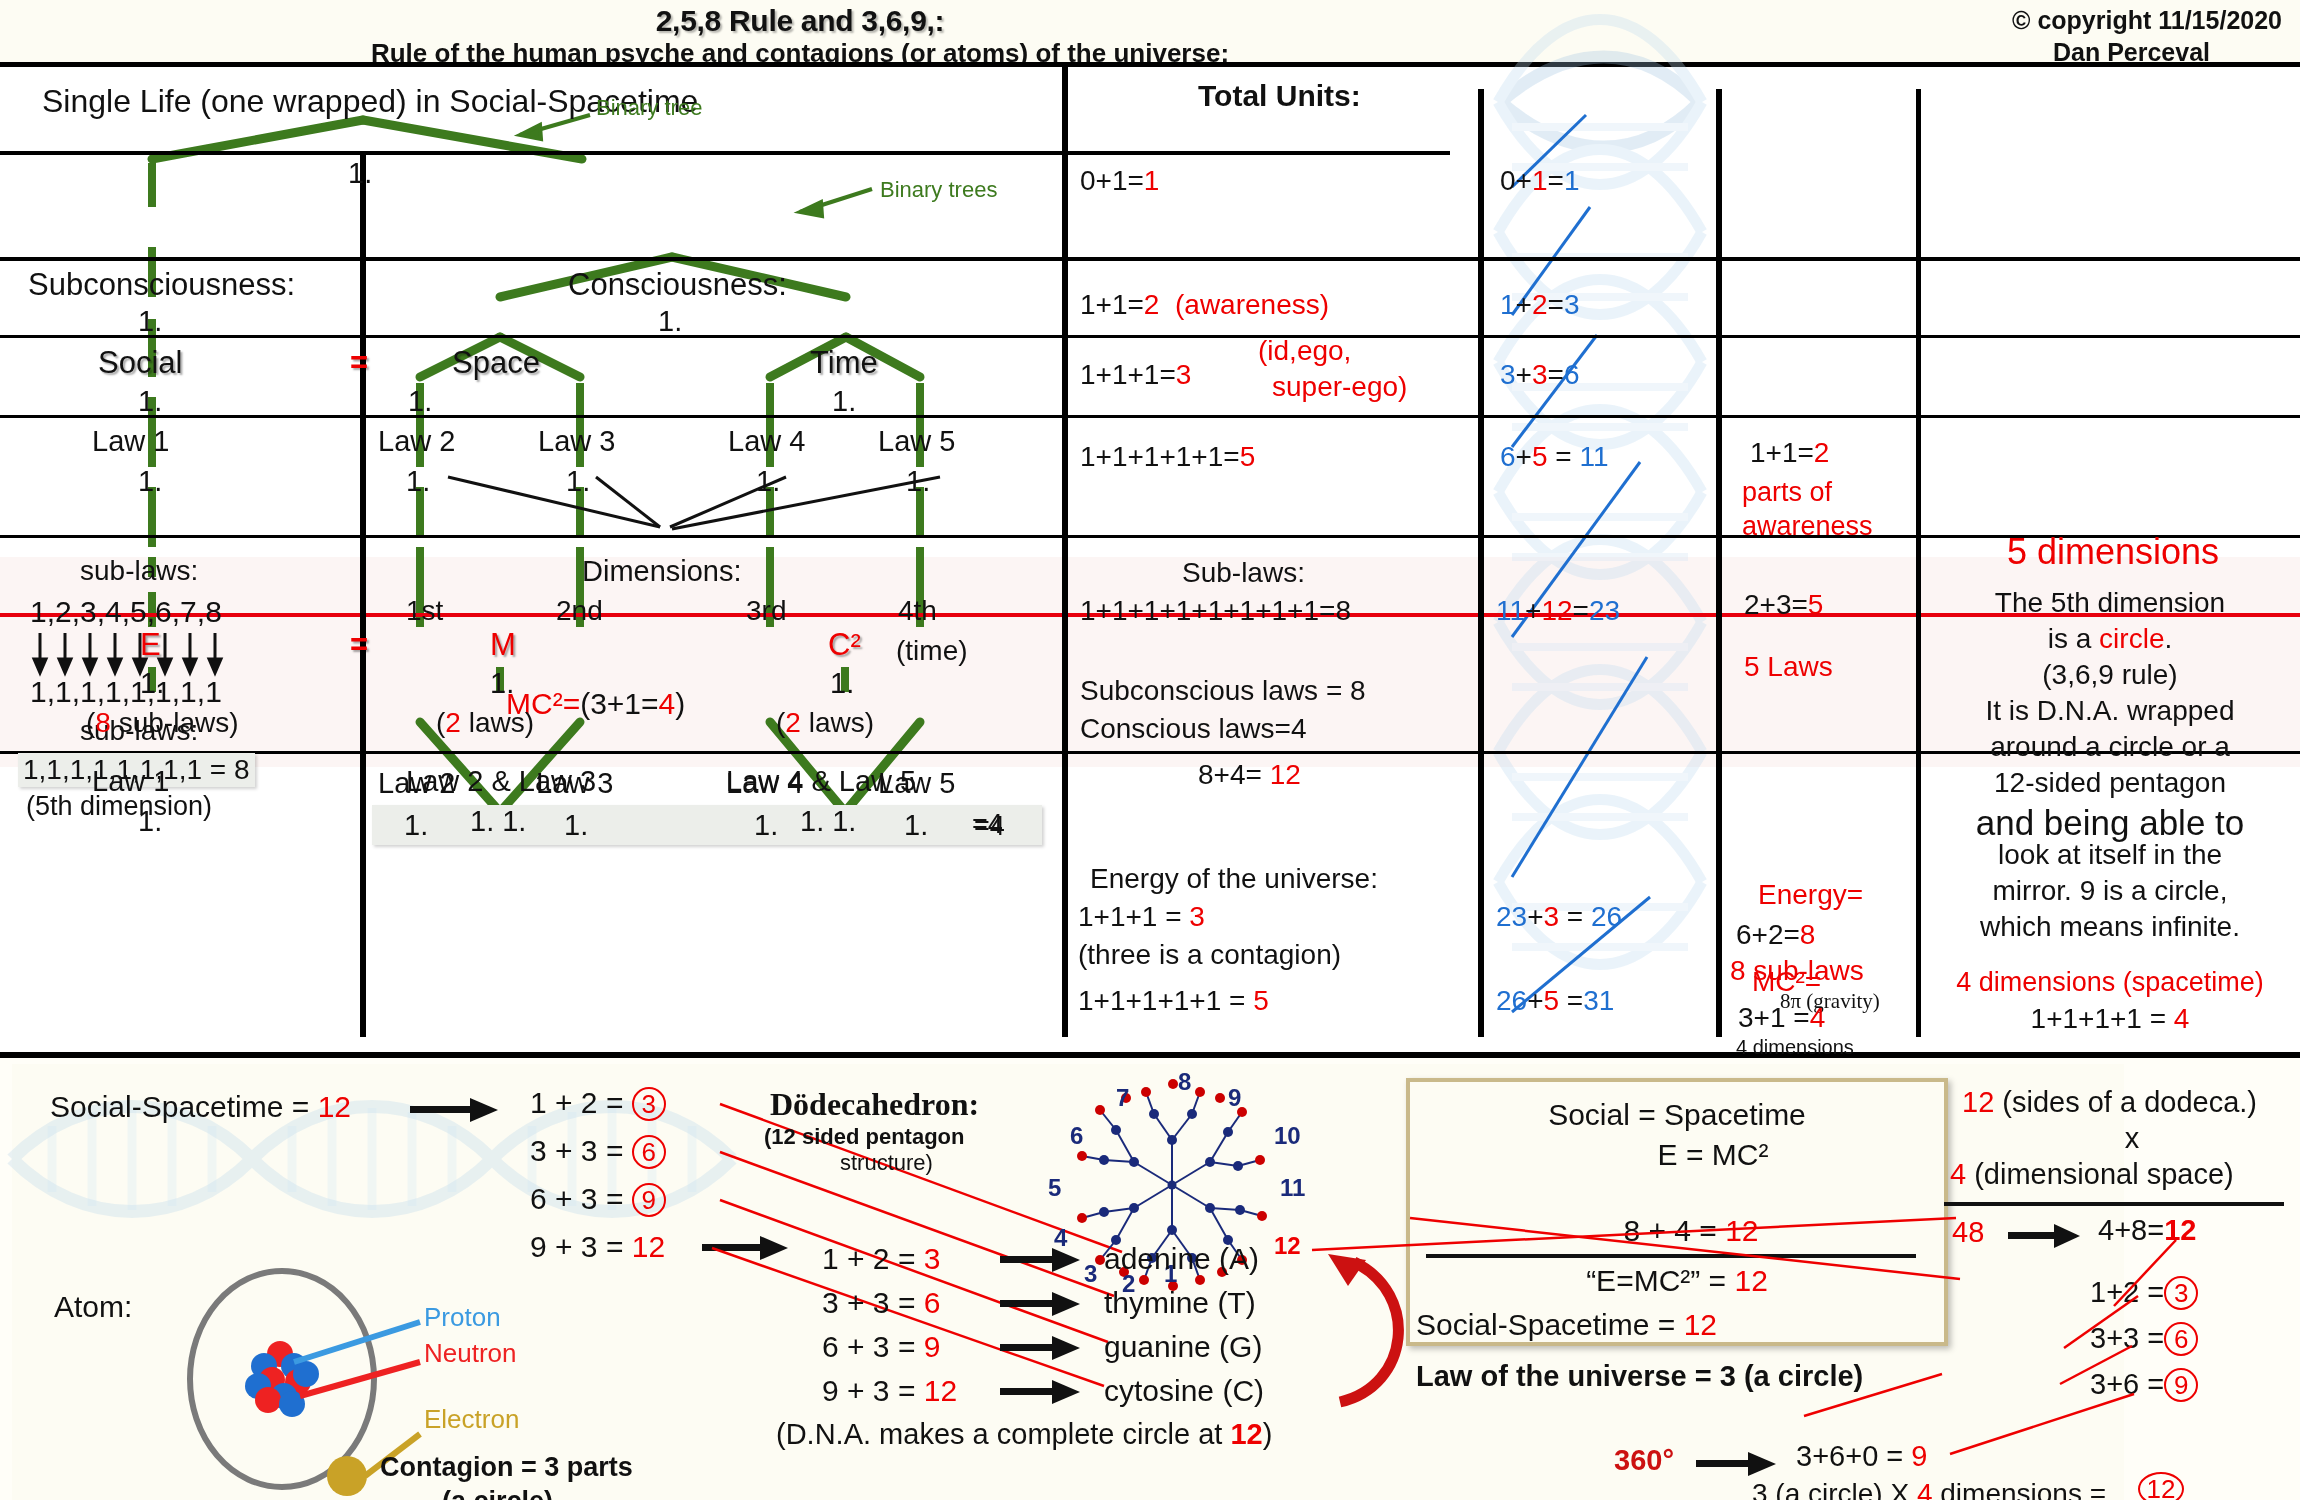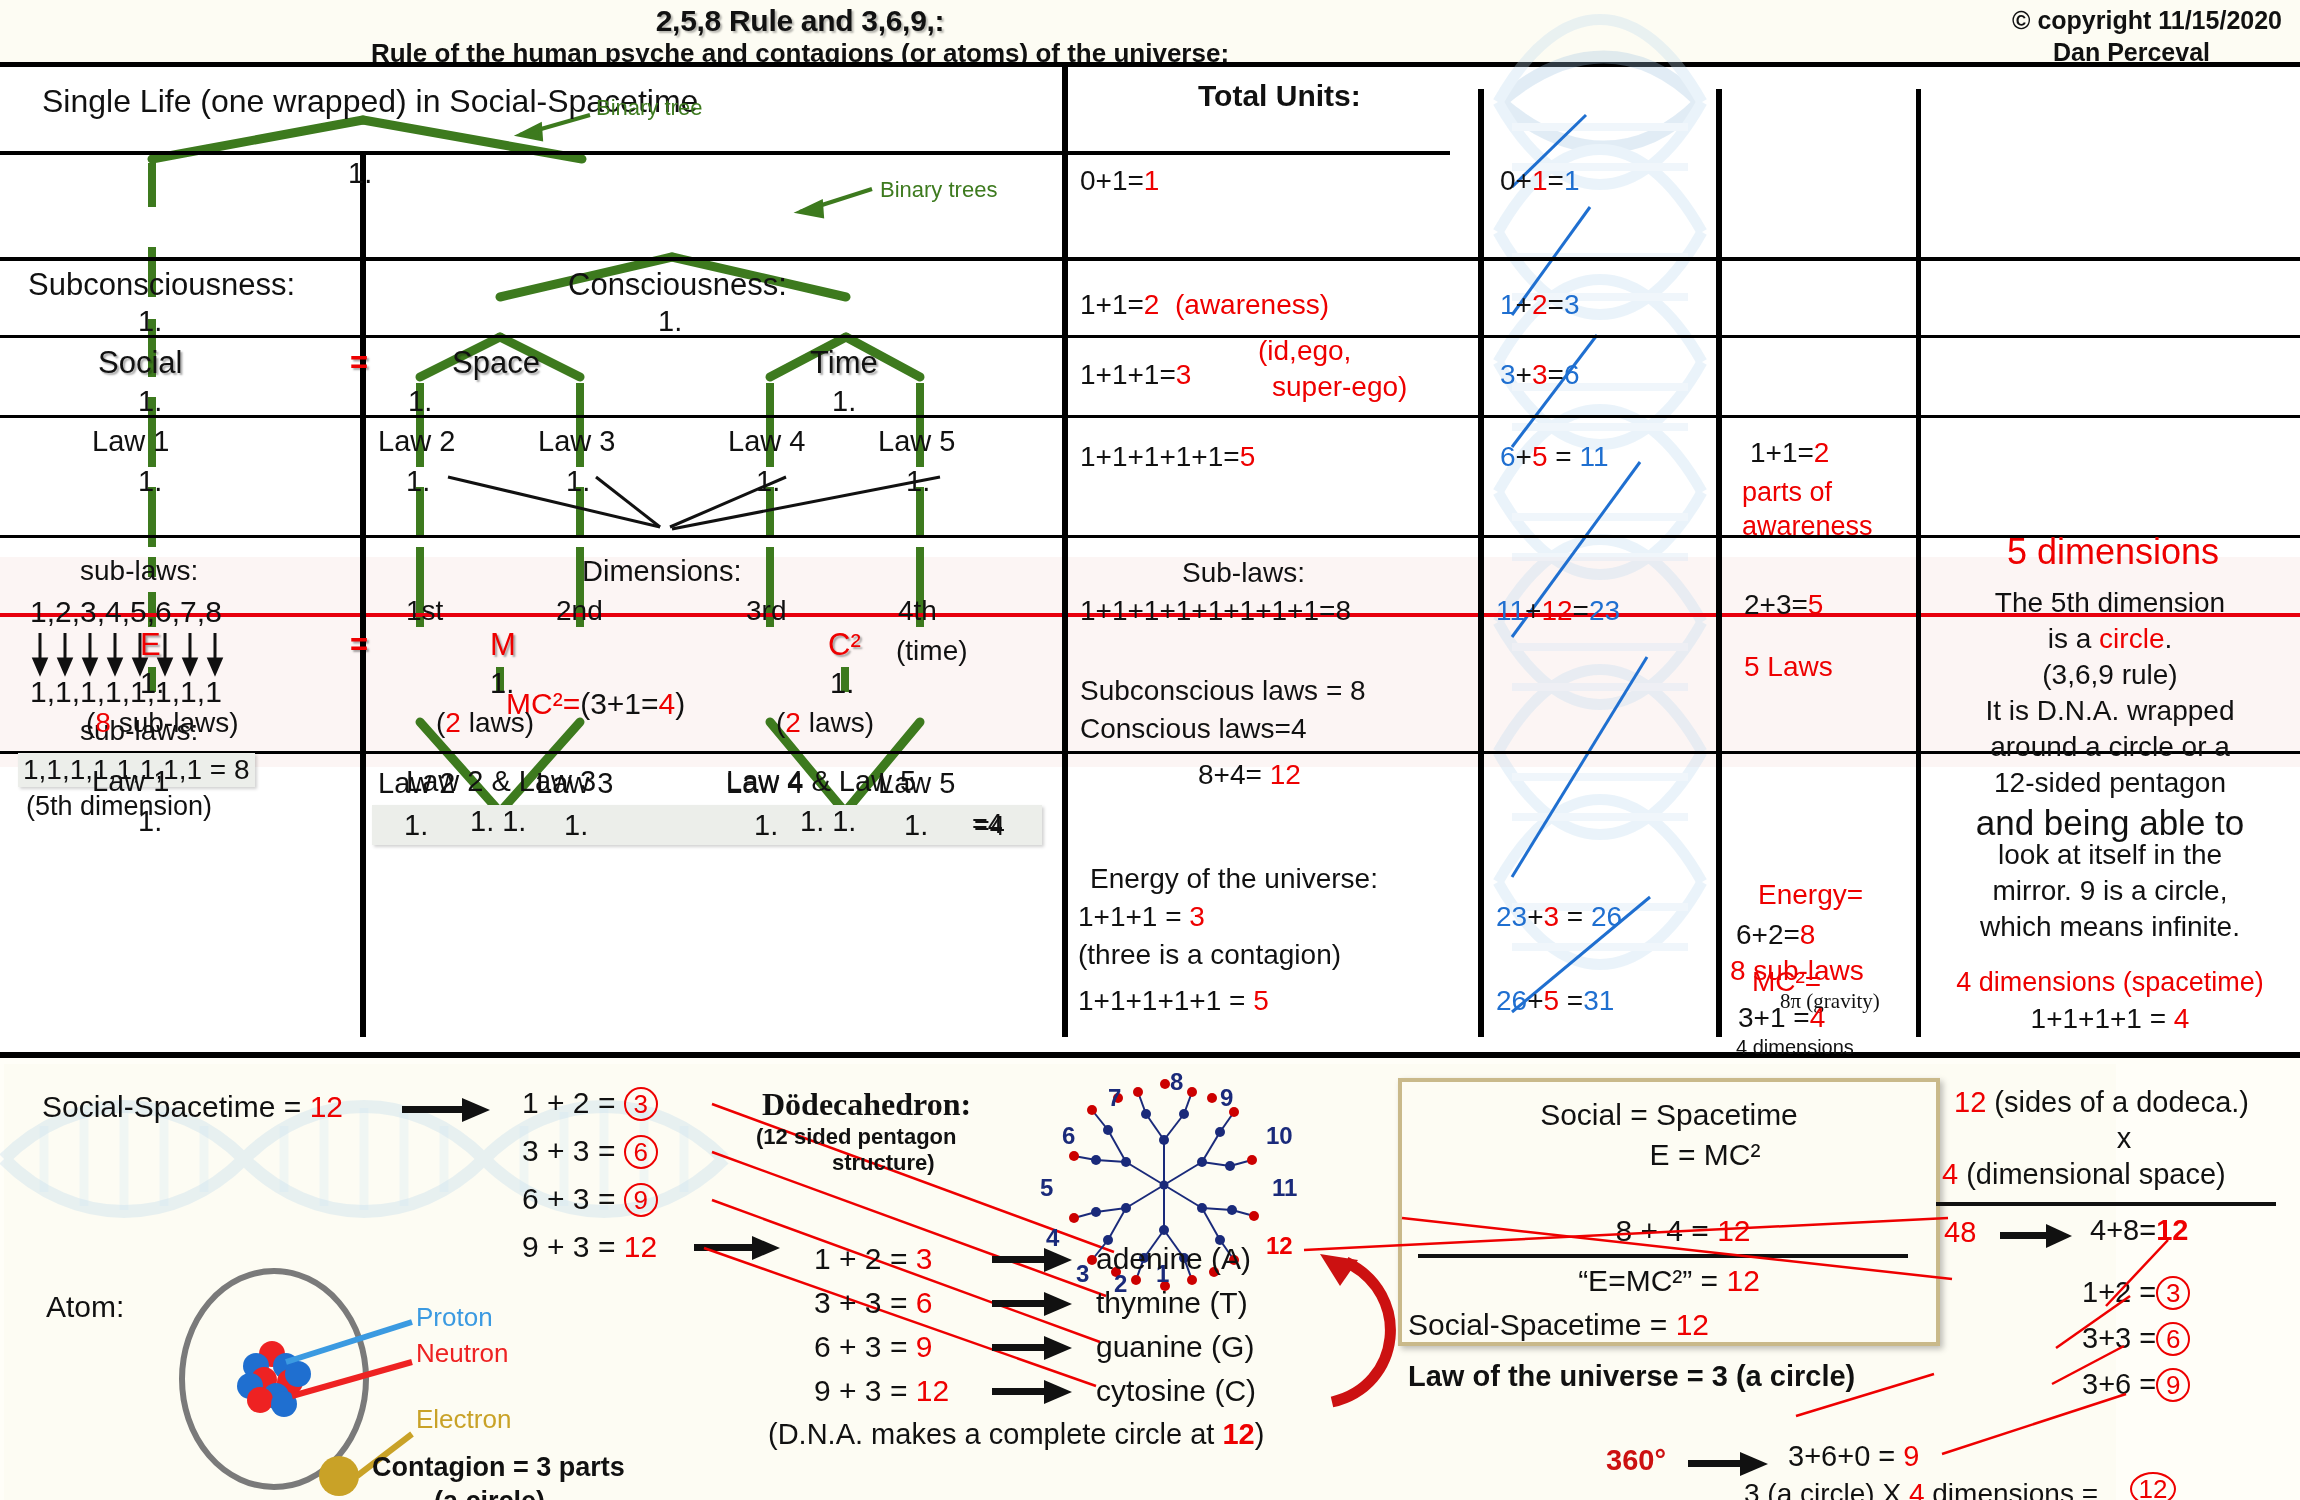--- a/index.html
+++ b/index.html
@@ -37,21 +37,21 @@
 
   .shadowtxt { text-shadow: 2px 2px 2px rgba(0,0,0,0.35); }
   .hl { background:#eceeea; padding:1px 5px; box-shadow: 2px 2px 3px rgba(0,0,0,0.18); }
 
   .row-shade { position:absolute; background:#fcf5f4; }
 
   
   svg.ov { position:absolute; left:0; top:0; overflow:visible; pointer-events:none; }
 
   
-  .bottom { position:absolute; left:4px; top:1064px; width:2112px; height:436px; background:#fdfcf3; }
+  .bottom { position:absolute; left:12px; top:1064px; width:2112px; height:436px; background:#fdfcf3; }
 
   .boxed { position:absolute; border:4px solid #c9b98a; background:#fdfcf3;
      box-shadow: 3px 3px 6px rgba(0,0,0,0.25); }
 
   .circnum { display:inline-block; border:2.5px solid #ee0000; border-radius:50%;
      width:34px; height:34px; line-height:31px; text-align:center; color:#ee0000; font-size:26px; }
   .circnum.wide { width:46px; }
 </style>
 </head>
 <body>
@@ -443,21 +443,21 @@
       <line x1="193" y1="222" x2="248" y2="180" stroke="#c9a227" stroke-width="6"></line>
     </svg>
     <div class="txt" style="left:412px;top:238px;font-size:26px;color:#3b9ae1;">Proton</div>
     <div class="txt" style="left:412px;top:274px;font-size:26px;color:#ee2222;">Neutron</div>
     <div class="txt" style="left:412px;top:340px;font-size:26px;color:#c9a227;">Electron</div>
     <div class="txt" style="left:368px;top:388px;font-size:27px;font-weight:bold;">Contagion = 3 parts</div>
     <div class="txt" style="left:430px;top:422px;font-size:27px;font-weight:bold;">(a circle)</div>
 
     <div class="txt" style="left:758px;top:22px;font-size:32px;font-weight:bold;font-family:'Liberation Serif',serif;">Dödecahedron:</div>
     <div class="txt" style="left:752px;top:60px;font-size:22px;font-weight:bold;">(12 sided pentagon</div>
-    <div class="txt" style="left:828px;top:86px;font-size:22px;font-weight:bold;">structure)</div>
+    <div class="txt" style="left:828px;top:86px;font-size:22px;font-weight:normal;">structure)</div>
 
     <svg class="ov" width="340" height="230" style="left:1030px;top:6px;">
       <g stroke="#1a2a7a" stroke-width="2" fill="none">
         <g>
           <line x1="130" y1="115" x2="130" y2="70"></line>
             <line x1="130" y1="115" x2="168" y2="92"></line>
           <line x1="130" y1="115" x2="168" y2="138"></line>
             <line x1="130" y1="115" x2="130" y2="160"></line>
           <line x1="130" y1="115" x2="92" y2="138"></line>
             <line x1="130" y1="115" x2="92" y2="92"></line>

